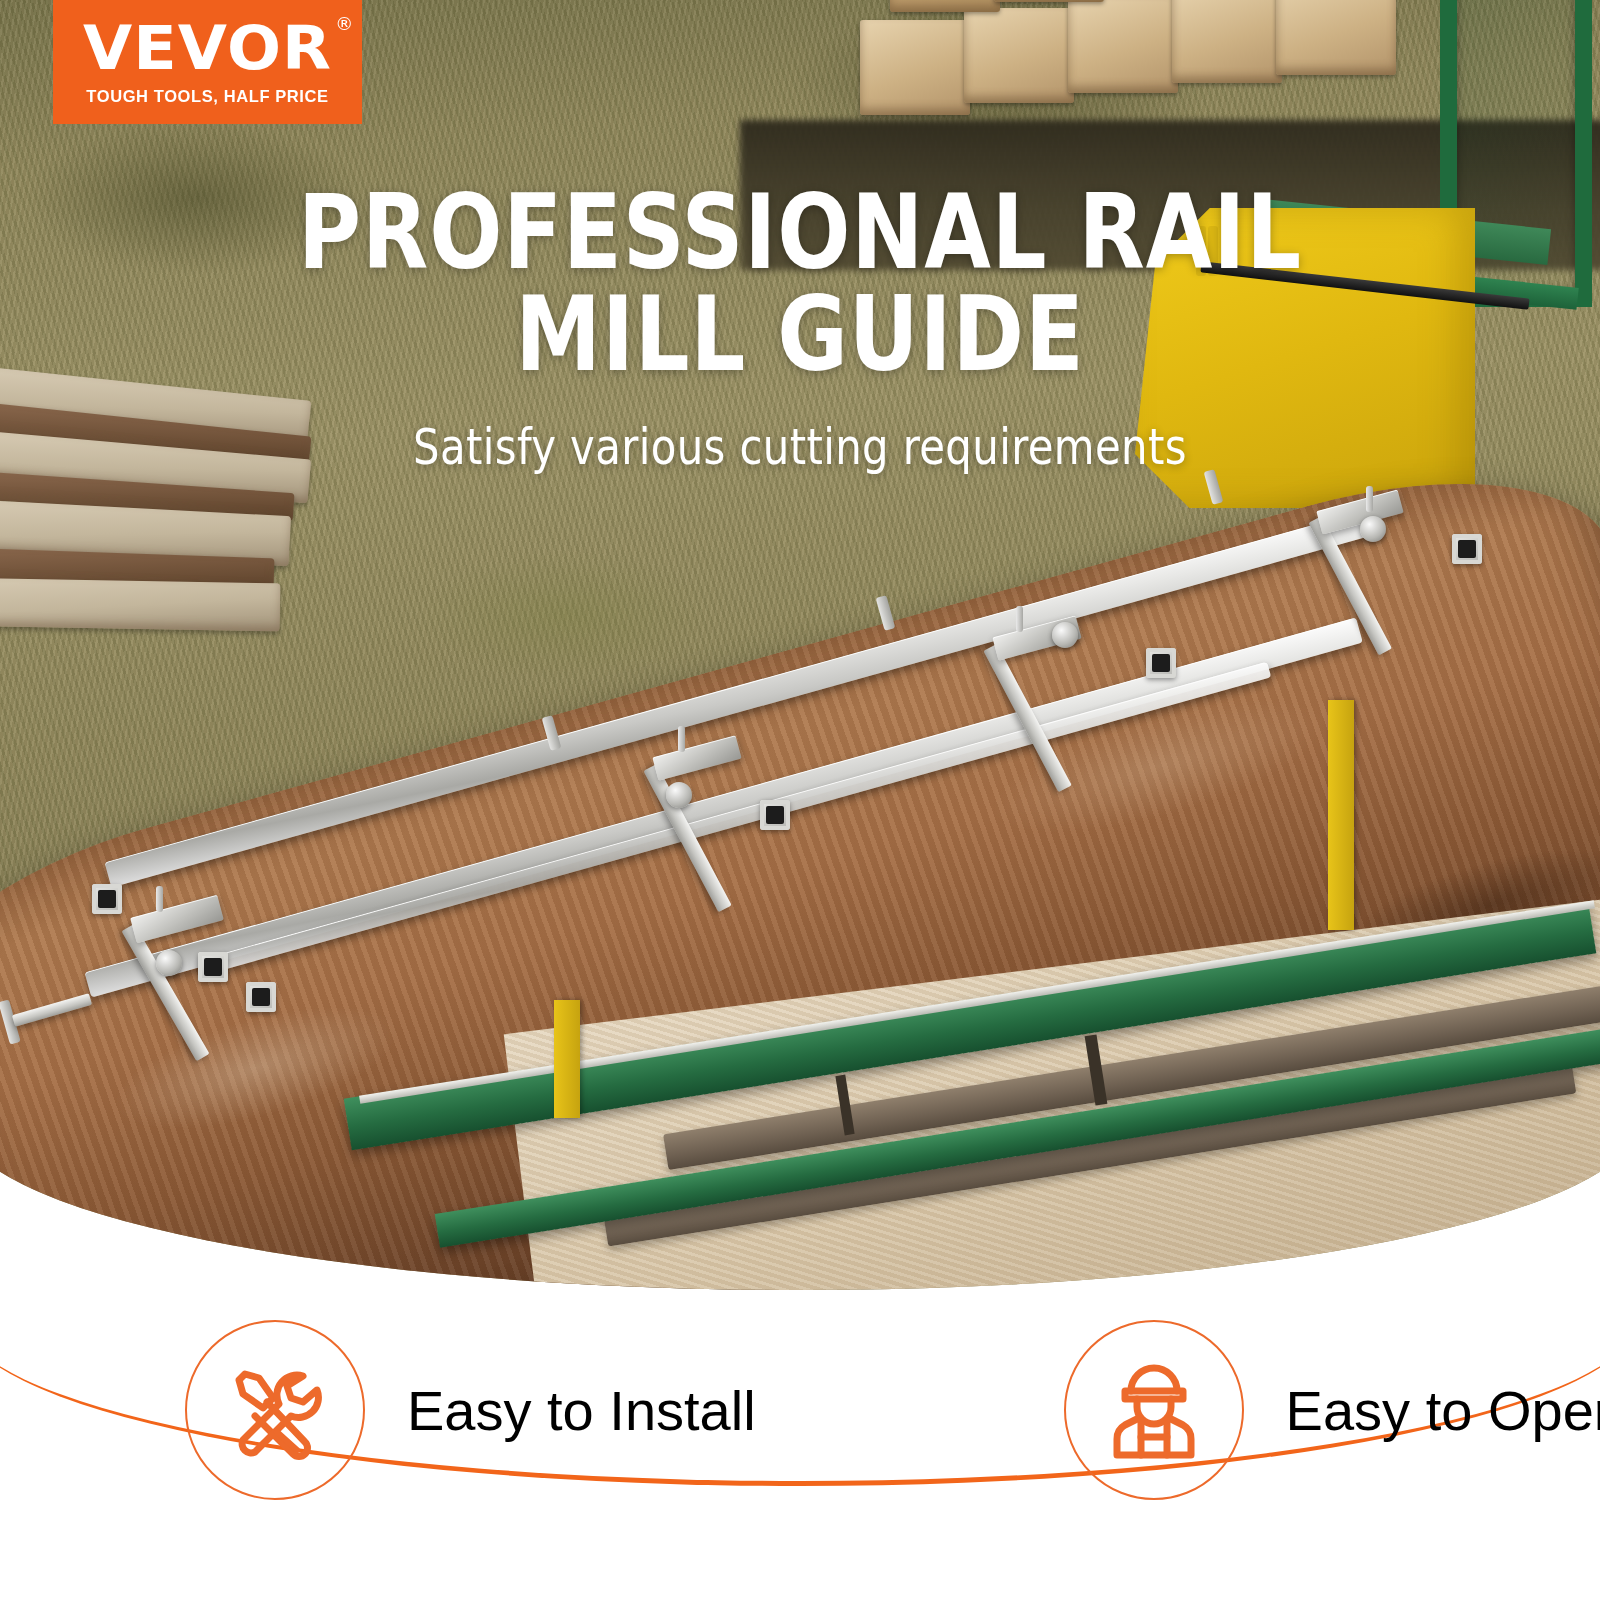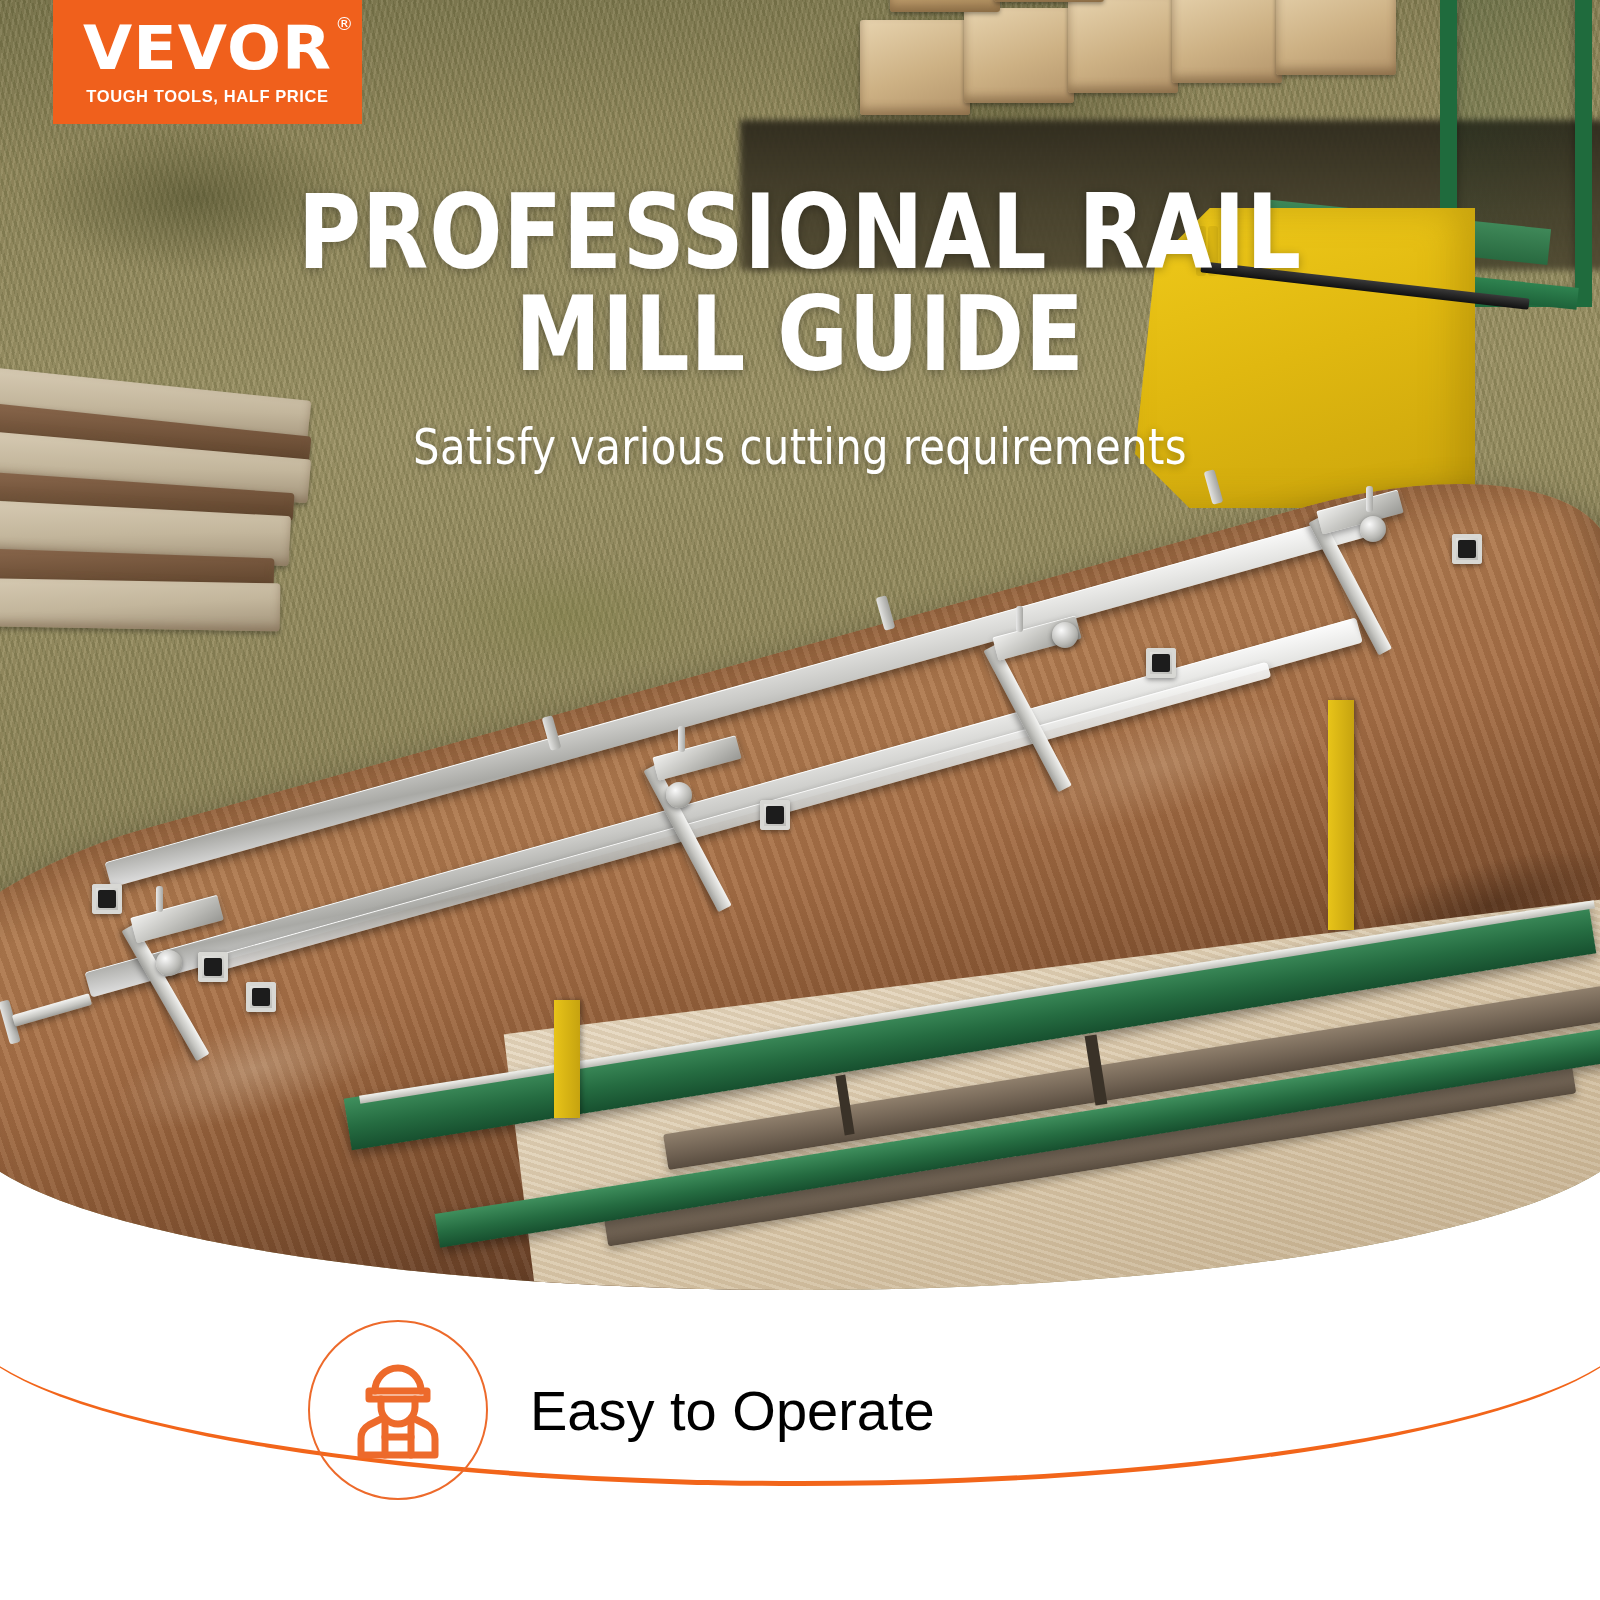--- a/index.html
+++ b/index.html
@@ -277,20 +277,33 @@
   </div>
 
   <div class="headline">
     <span class="l1">PROFESSIONAL RAIL</span>
     <span class="l2">MILL GUIDE</span>
   </div>
   <div class="subtitle">Satisfy various cutting requirements</div>
 
   <div class="features">
 
+    <div class="feature f1">
+      <div class="badge">
+        <svg width="112" height="112" viewBox="0 0 112 112">
+          <g fill="none" stroke="#ED6A2B" stroke-width="7" stroke-linejoin="round" stroke-linecap="round">
+            <path d="M26 20 L40 24 L54 44 L44 54 L24 40 L20 26 Z"></path>
+            <path d="M48 48 L86 88 A8 8 0 0 1 74 100 L36 62"></path>
+            <path d="M84 22 A20 20 0 0 0 60 50 L24 86 A9 9 0 0 0 36 98 L72 62 A20 20 0 0 0 98 36 L84 48 L72 44 L68 32 Z"></path>
+            <path d="M58 78 L78 96" stroke-width="6"></path>
+          </g>
+        </svg>
+      </div>
+      <div class="feat-label">Easy to Install</div>
+    </div>
 
     <div class="feature f2">
       <div class="badge">
         <svg width="106" height="106" viewBox="0 0 106 106">
           <g fill="none" stroke="#ED6A2B" stroke-width="7" stroke-linejoin="round" stroke-linecap="round">
             <path d="M30 34 A23 23 0 0 1 76 34"></path>
             <path d="M24 34 L82 34 L82 42 L24 42 Z"></path>
             <path d="M36 42 L36 50 A17 17 0 0 0 70 50 L70 42"></path>
             <path d="M36 62 L24 68 A16 16 0 0 0 16 82 L16 98 L90 98 L90 82 A16 16 0 0 0 82 68 L70 62"></path>
             <path d="M40 64 L40 98 M66 64 L66 98"></path>

